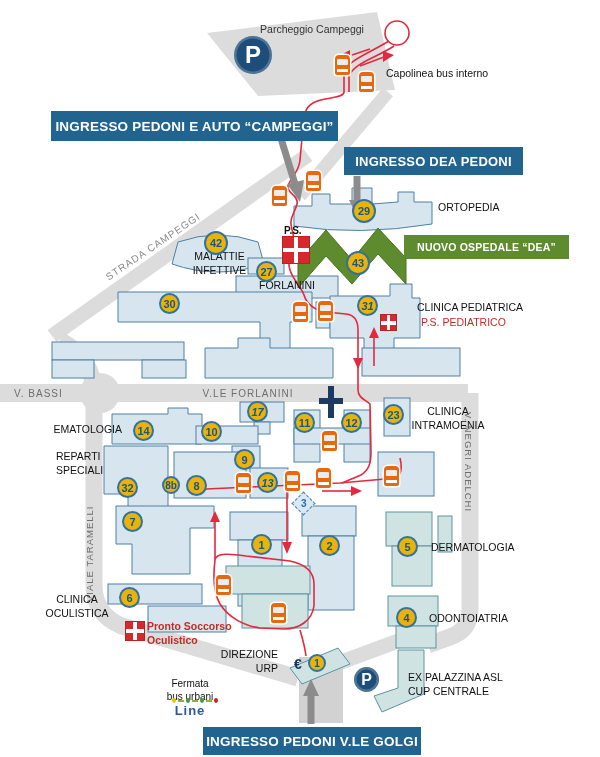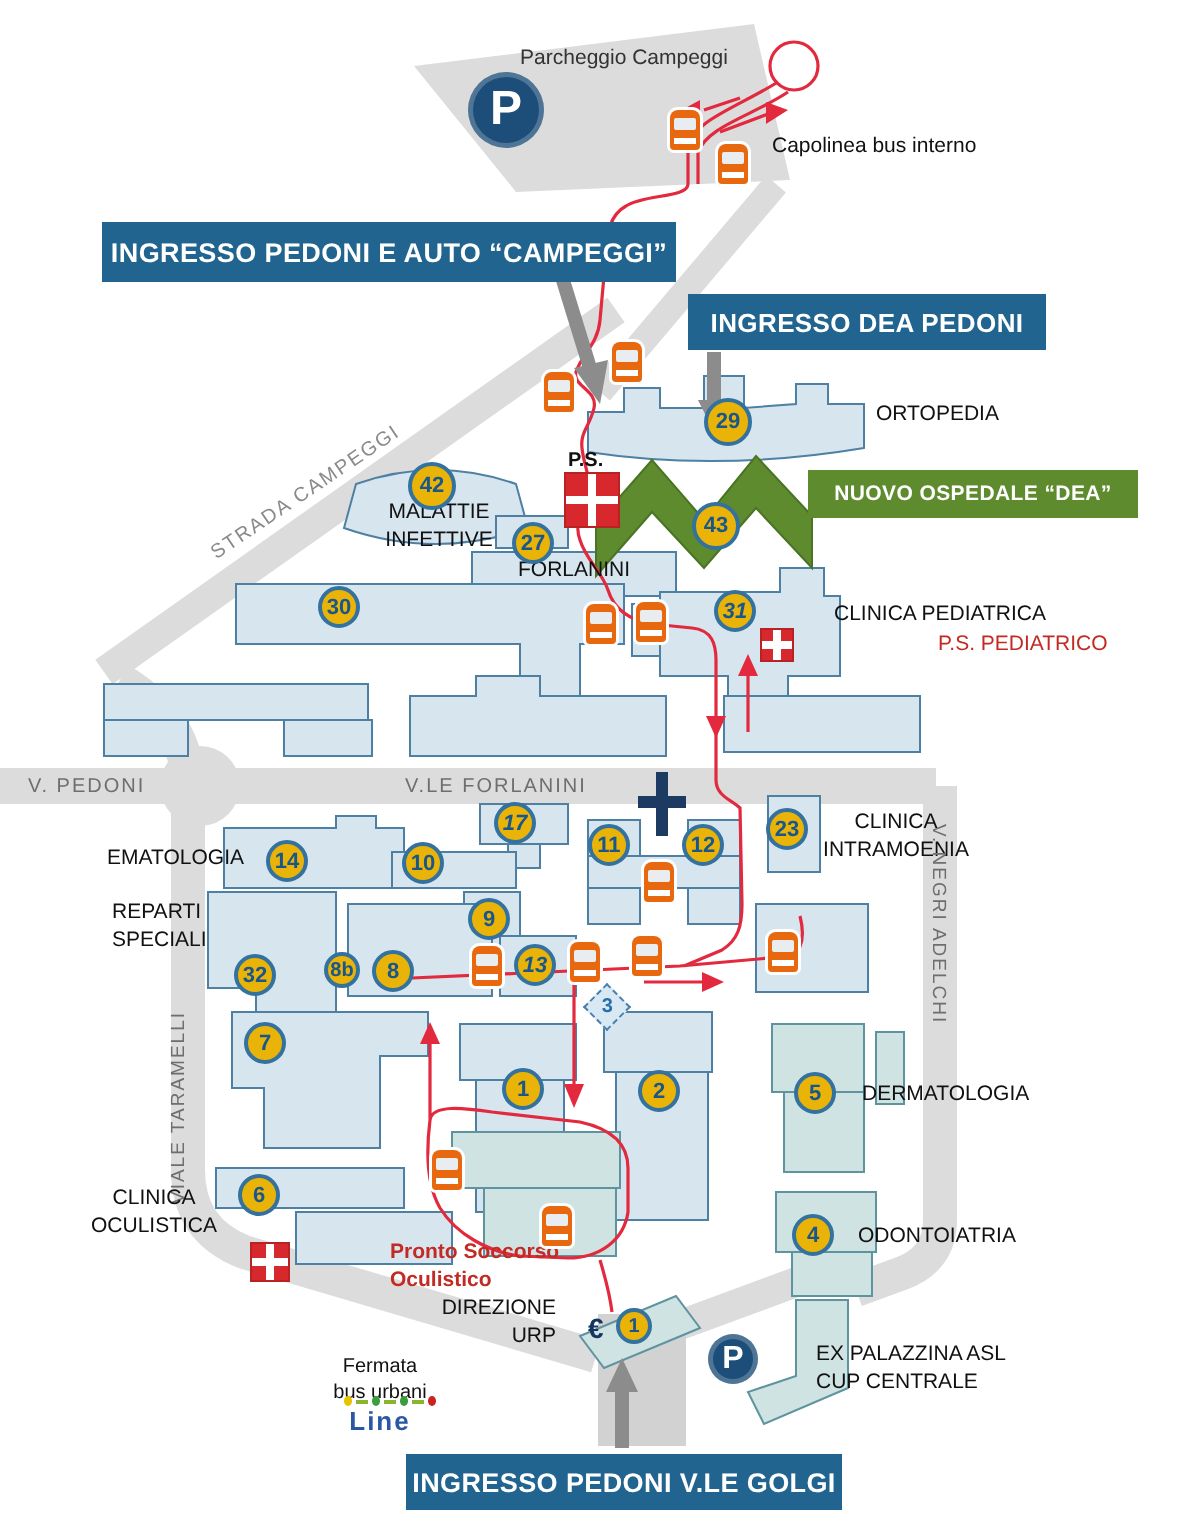--- a/index.html
+++ b/index.html
@@ -4,21 +4,21 @@
 <style>
   html,body{margin:0;padding:0;background:#fff;}
   #map{position:relative;width:600px;height:757px;background:#fff;overflow:hidden;
        font-family:"Liberation Sans","DejaVu Sans",sans-serif;}
   #map svg{position:absolute;left:0;top:0;z-index:1;}
   .lbl{position:absolute;z-index:2;font-size:10.5px;color:#111;white-space:nowrap;line-height:1.3;}
   .c{text-align:center;} .r{text-align:right;}
   .street{color:#6e6e6e;font-size:10px;letter-spacing:1px;}
   .vert{writing-mode:vertical-rl;letter-spacing:1px;font-size:9.5px;}
   .vert.flip{transform:rotate(180deg);}
-  .red{color:#c42a24;font-weight:bold;padding-left:48px;}
+  .red{color:#c42a24;font-weight:bold;}
   .banner{position:absolute;z-index:4;background:#21648f;color:#fff;font-weight:bold;
           display:flex;align-items:center;justify-content:center;font-size:13.5px;letter-spacing:.2px;}
   .banner.green{background:#5d8b2d;font-size:10.5px;}
   .badge{position:absolute;z-index:3;width:21px;height:21px;border-radius:50%;background:#eab308;
          border:2px solid #33719f;color:#19568a;font-weight:bold;font-size:11px;box-sizing:border-box;
          display:flex;align-items:center;justify-content:center;}
   .badge.lg{width:24px;height:24px;}
   .badge.sm{width:18px;height:18px;font-size:10px;}
   .diamond{position:absolute;z-index:3;width:15px;height:15px;background:#d8e9f4;
            border:1px dashed #4a7fb0;transform:rotate(45deg);display:flex;align-items:center;justify-content:center;}
@@ -149,21 +149,21 @@
 <div class="lbl" style="left:438px;top:201px;">ORTOPEDIA</div>
 <div class="lbl street c" style="left:68px;top:240px;width:170px;transform:rotate(-34deg);color:#8a8a8a;">STRADA CAMPEGGI</div>
 <div class="lbl c" style="left:172px;top:250px;width:95px;">
   <span style="display:block">MALATTIE</span>
   <span style="display:block">INFETTIVE</span>
 </div>
 <div class="lbl" style="left:284px;top:224px;font-weight:bold;font-size:10px;">P.S.</div>
 <div class="lbl c" style="left:237px;top:279px;width:100px;">FORLANINI</div>
 <div class="lbl" style="left:417px;top:301px;">CLINICA PEDIATRICA</div>
 <div class="lbl red" style="left:421px;top:316px;font-weight:normal;">P.S. PEDIATRICO</div>
-<div class="lbl street" style="left:14px;top:387px;">V. PEDONI</div>
+<div class="lbl street" style="left:14px;top:387px;">V. BASSI</div>
 <div class="lbl street c" style="left:168px;top:387px;width:160px;">V.LE FORLANINI</div>
 <div class="lbl c" style="left:404px;top:405px;width:88px;">
   <span style="display:block">CLINICA</span>
   <span style="display:block">INTRAMOENIA</span>
 </div>
 <div class="lbl street vert" style="left:462px;top:412px;height:135px;">V. NEGRI ADELCHI</div>
 <div class="lbl r" style="left:26px;top:423px;width:96px;">EMATOLOGIA</div>
 <div class="lbl" style="left:56px;top:450px;">
   <span style="display:block">REPARTI</span>
   <span style="display:block">SPECIALI</span>

